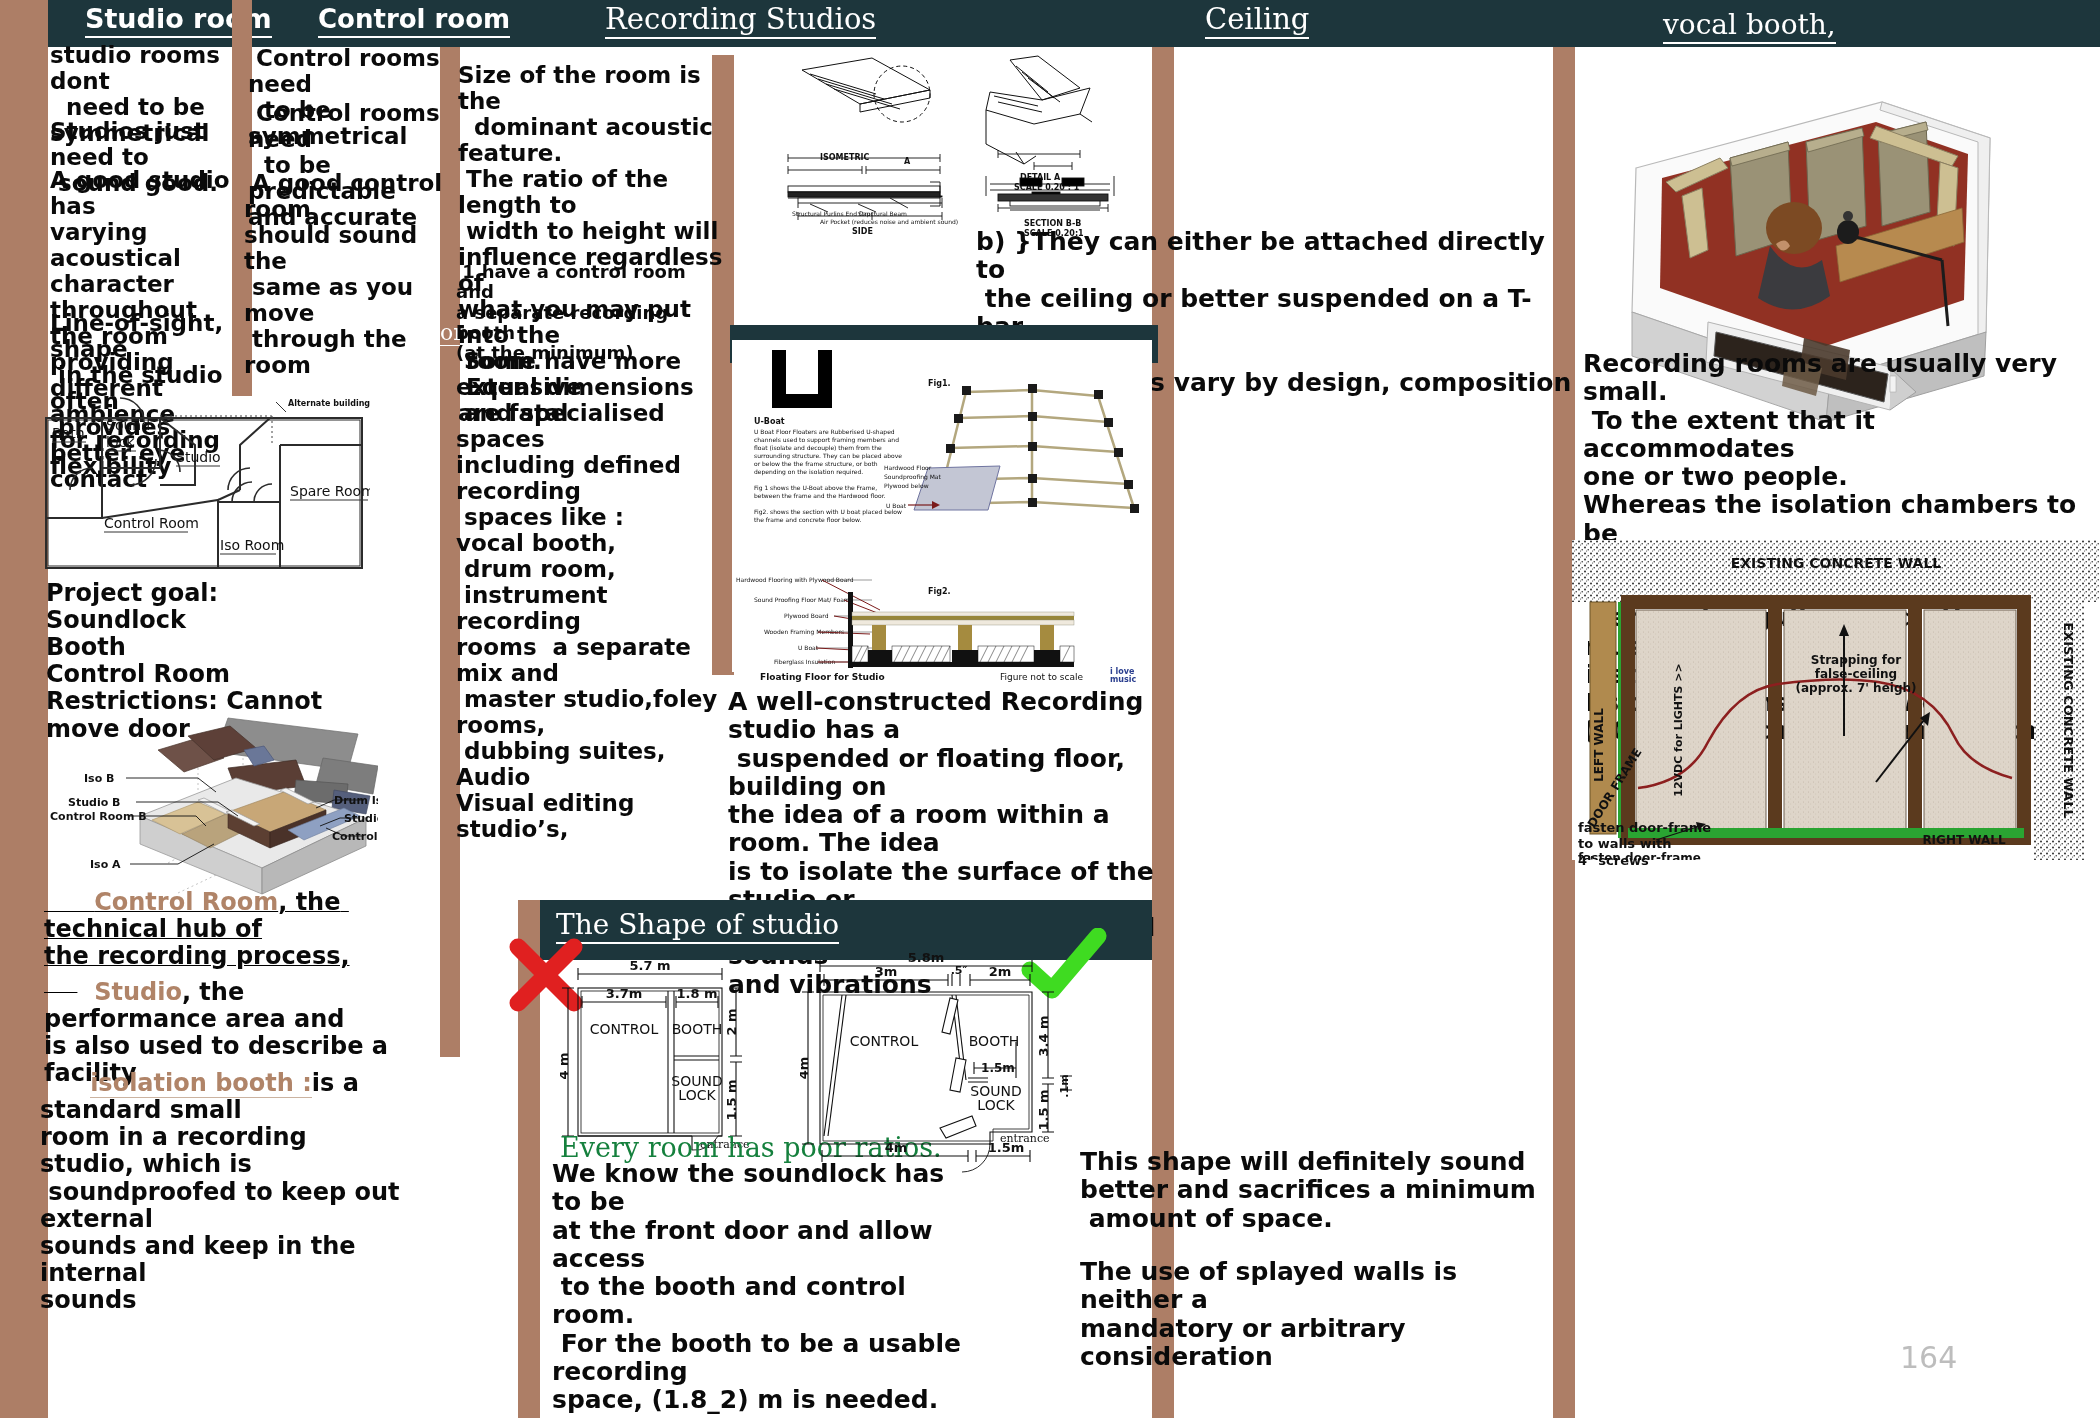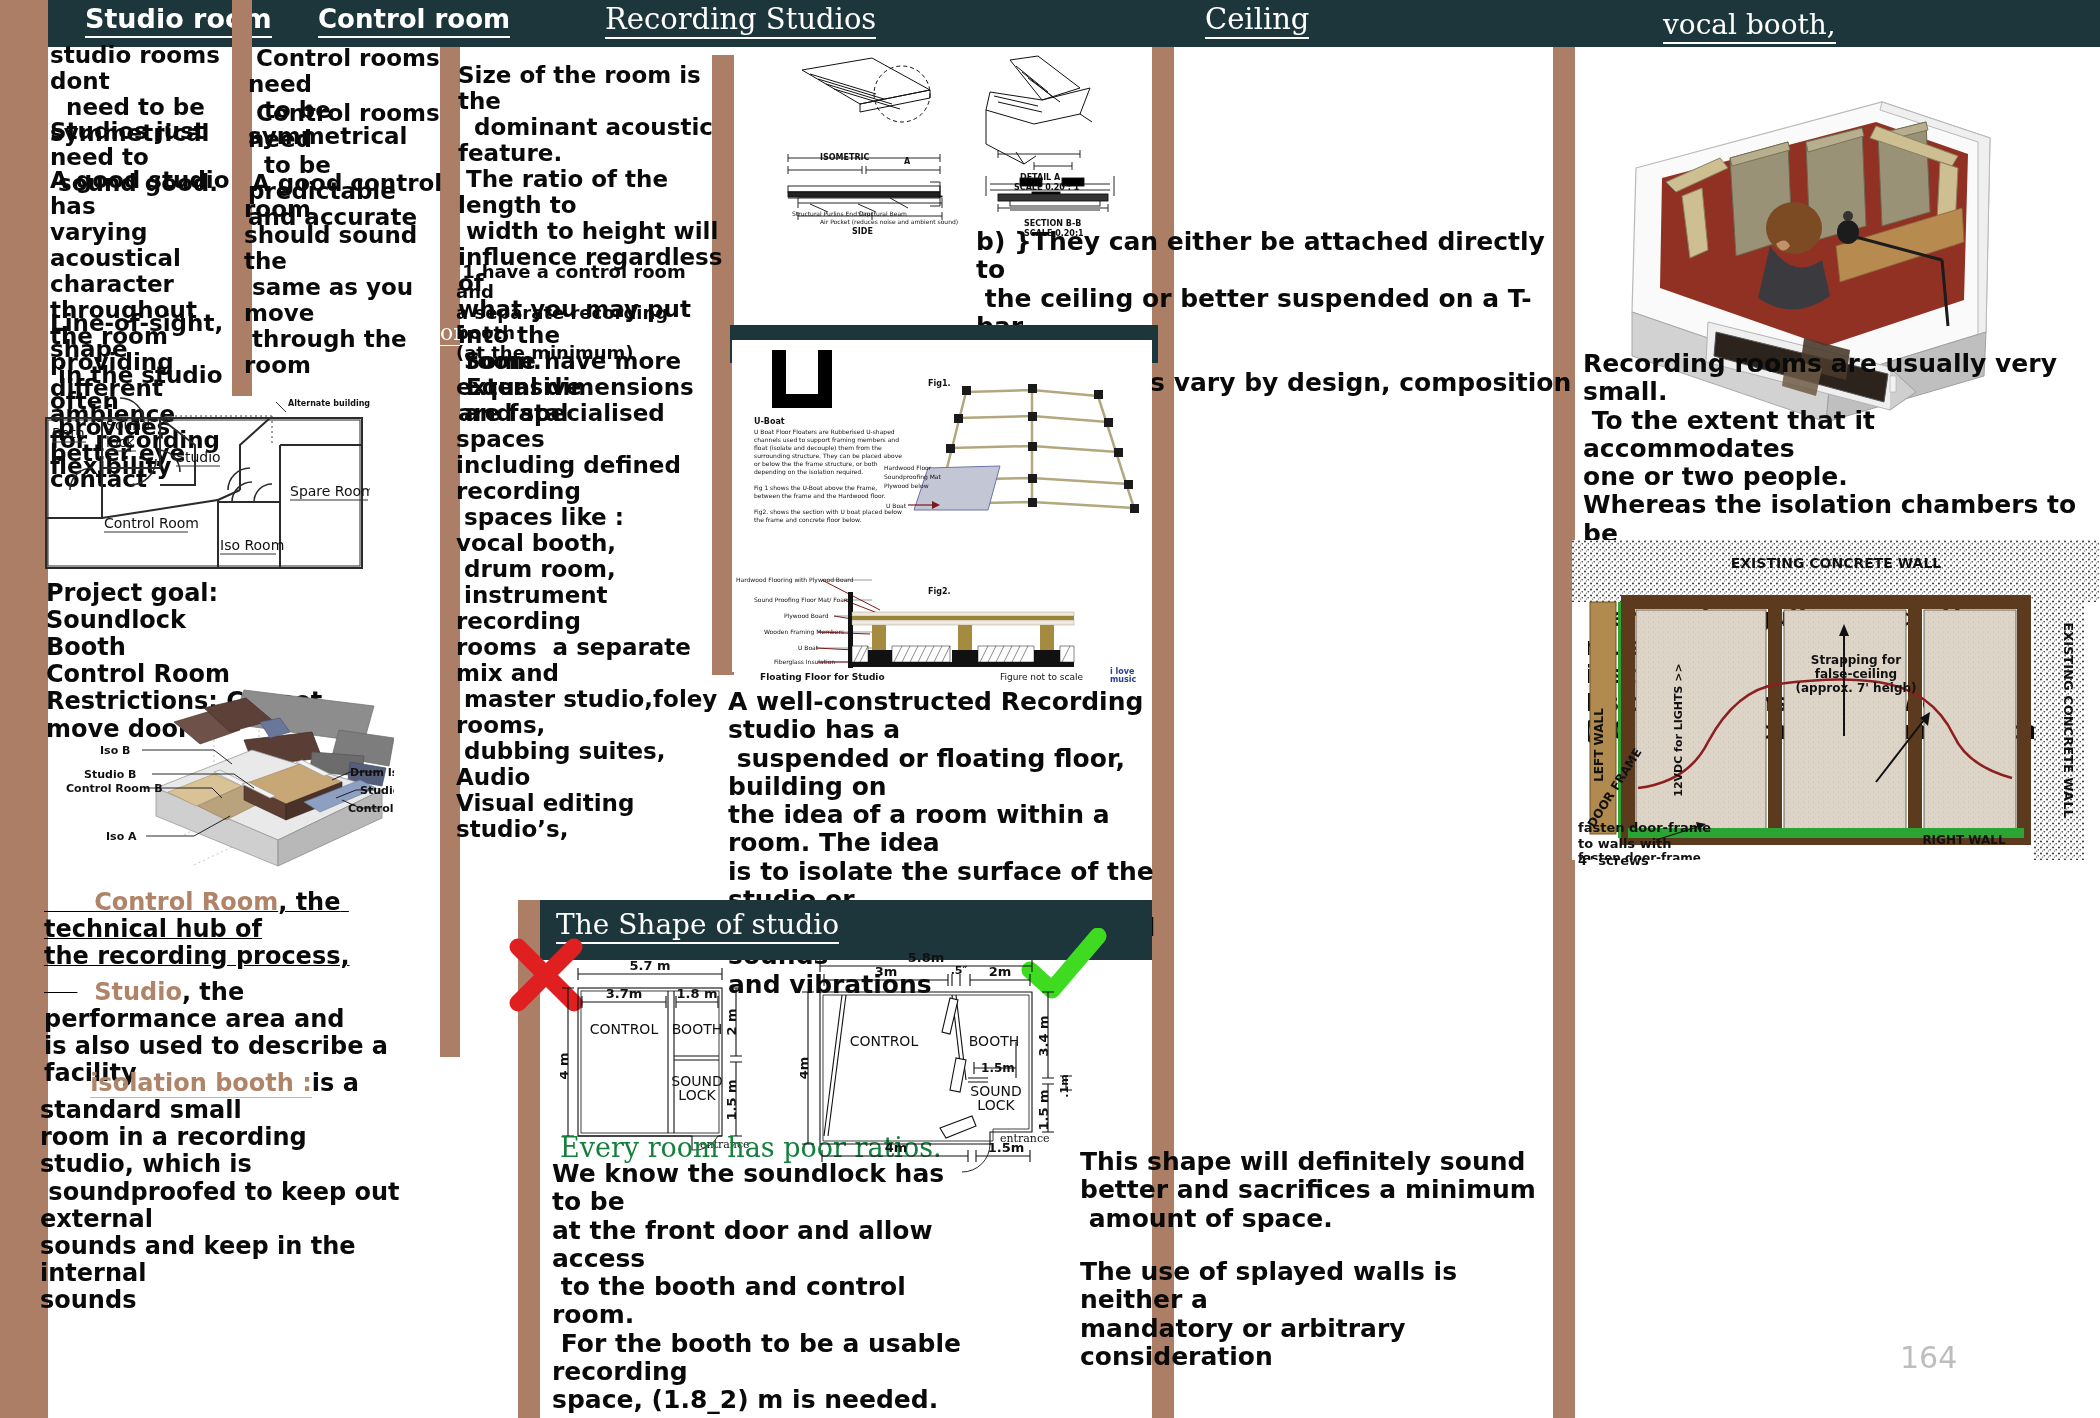--- a/index.html
+++ b/index.html
@@ -157,21 +157,21 @@
       </g>
     </svg>
   </div>
 
   <div class="body-txt" style="left:46px;top:580px;width:340px;font-size:24px;">Project goal:
 Soundlock
 Booth
 Control Room
 Restrictions: Cannot move door</div>
 
-  <div class="fp" style="left:48px;top:680px;width:330px;height:200px;padding-left:16px;">
+  <div class="fp" style="left:48px;top:708px;width:330px;height:200px;">
     <svg width="330" height="200" viewBox="0 0 330 200">
       <g stroke="#9a9a9a" stroke-width="0.6" stroke-dasharray="2 3" fill="none">
         <path d="M150 60 L150 120 M195 45 L195 110 M240 55 L240 120 M285 70 L285 130"></path>
         <path d="M120 155 L300 60 M130 185 L320 95"></path>
       </g>
 
       <polygon points="180,10 310,26 300,62 168,44" fill="#8d8d8d" stroke="#6e6e6e" stroke-width="0.7"></polygon>
       <polygon points="275,50 330,58 325,86 268,76" fill="#7d7d7d" stroke="#666" stroke-width="0.7"></polygon>
       <polygon points="110,42 150,30 176,50 136,64" fill="#6e5148" stroke="#4e382f" stroke-width="0.7"></polygon>
       <polygon points="140,28 182,18 208,40 166,52" fill="#5d4038" stroke="#44302a" stroke-width="0.7"></polygon>

